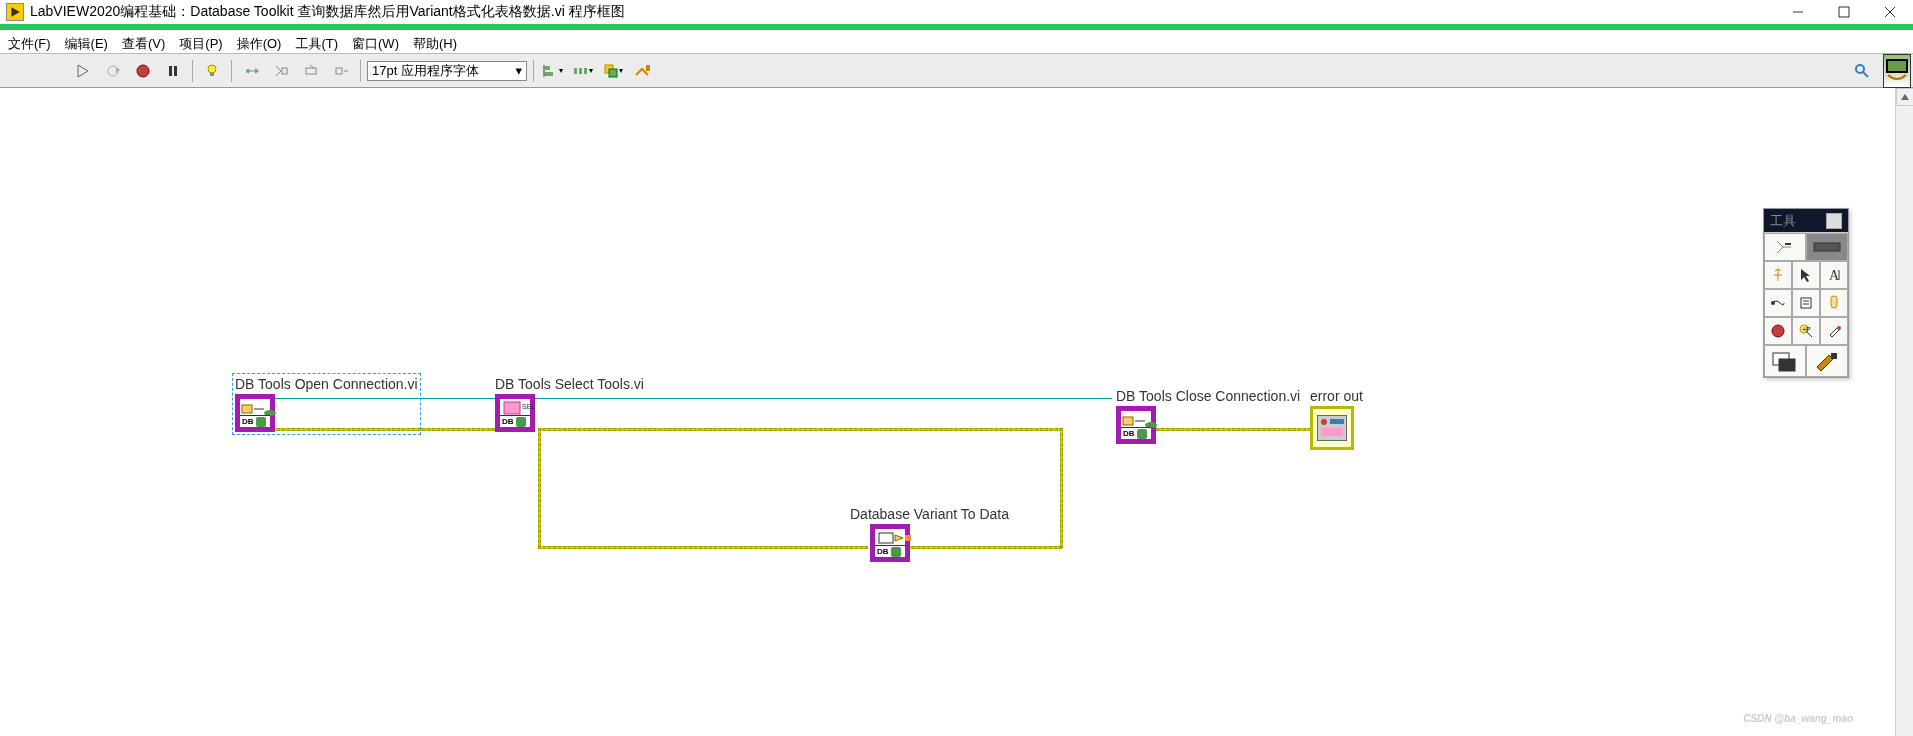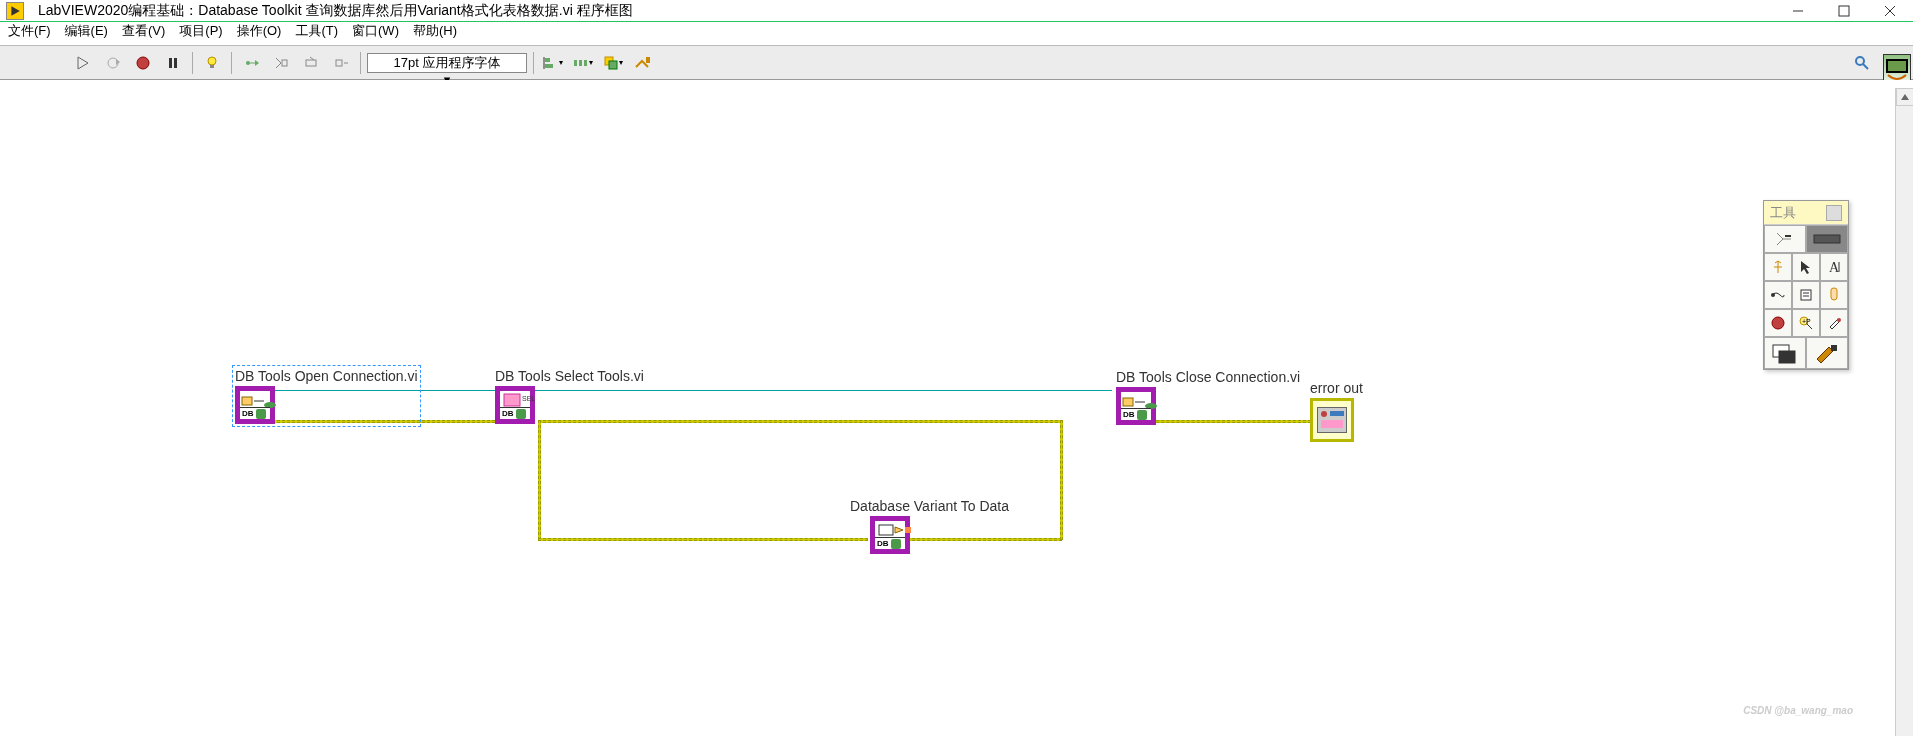--- a/index.html
+++ b/index.html
@@ -1,43 +1,43 @@
 <!DOCTYPE html>
 <html><head>
 <meta charset="utf-8">
 <style>
 * { box-sizing: border-box; margin: 0; padding: 0; }
 body { font-family: "Microsoft YaHei", Arial, sans-serif; font-size: 13px; background: #fff; overflow: hidden; width: 1913px; height: 736px; position: relative; }
-.titlebar { height: 22px; display: flex; align-items: center; border-bottom: 1px solid #22c55e; background: #fff; gap: 8px; }
+.titlebar { height: 30px; display: flex; align-items: center; border-bottom: 6px solid #22c55e; background: #fff; }
 .titlebar-icon { width: 18px; height: 18px; background: #ffcc00; border: 1px solid #888; margin: 0 6px; display: flex; align-items: center; justify-content: center; }
 .titlebar-icon svg { width: 12px; height: 12px; }
 .titlebar-title { flex: 1; font-size: 14px; color: #000; }
 .win-controls { display: flex; }
 .win-btn { width: 46px; height: 30px; display: flex; align-items: center; justify-content: center; color: #333; }
-.menubar { height: 24px; display: flex; align-items: flex-start; padding: 0 8px; gap: 14px; background: #fff; border-bottom: 1px solid #bbb; }
+.menubar { height: 24px; display: flex; align-items: flex-end; padding: 0 8px; gap: 14px; background: #fff; border-bottom: 1px solid #bbb; }
 .menu-item { font-size: 13px; cursor: default; }
 .toolbar-row { height: 34px; display: flex; align-items: center; background: #ececec; border-bottom: 1px solid #999; padding: 0 6px; gap: 4px; position: relative; }
 .tool-btn { width: 26px; height: 26px; display: flex; align-items: center; justify-content: center; border: 1px solid transparent; }
 .tool-sep { width: 1px; height: 22px; background: #aaa; margin: 0 2px; }
-.font-select { height: 20px; border: 1px solid #888; background: #fff; font-size: 13px; padding: 0 4px; width: 160px; display: flex; align-items: center; justify-content: space-between; flex-direction: column; }
+.font-select { height: 20px; border: 1px solid #888; background: #fff; font-size: 13px; padding: 0 4px; width: 160px; display: flex; align-items: center; justify-content: space-between; }
 .right-tools { position: absolute; right: 6px; display: flex; gap: 6px; align-items: center; }
 .canvas-wrap { position: relative; width: 100%; height: calc(100% - 88px); background: #fff; }
 .scrollbar-v { position: absolute; right: 0; top: 88px; width: 18px; bottom: 0; background: #f0f0f0; border-left: 1px solid #ccc; }
 .scroll-arrow { width: 18px; height: 18px; display: flex; align-items: center; justify-content: center; background: #f0f0f0; border: 1px solid #ccc; position: absolute; }
 .node { position: absolute; }
 .node-label { font-size: 14px; color: #333; white-space: nowrap; margin-bottom: 2px; }
 .node-icon { width: 40px; height: 38px; border: 5px solid #a21caf; background: #fff; position: relative; }
 .node-icon .db-band { position: absolute; bottom: 0; left: 0; right: 0; height: 12px; background: #fff; border-top: 1px solid #333; display: flex; align-items: center; justify-content: flex-start; padding-left: 2px; font-size: 8px; font-weight: bold; }
 .db-cyl { width: 10px; height: 10px; background: #4a9a4a; border-radius: 2px; margin-left: 2px; }
 .error-terminal { width: 44px; height: 44px; border: 3px solid #b8b800; background: #ffffcc; display: flex; align-items: center; justify-content: center; }
 .error-inner { width: 30px; height: 26px; background: #ccc; border: 1px solid #666; position: relative; }
 .wire-teal { position: absolute; background: #00a0a0; height: 1px; }
 .wire-yellow { position: absolute; border: 1px dashed #999900; background: #cccc00; height: 3px; }
 .wire-yellow-v { position: absolute; border: 1px dashed #999900; background: #cccc00; width: 3px; }
-.tools-palette { position: absolute; right: 64px; top: 120px; width: 86px; background: #fef9c3; border: 1px solid #999; box-shadow: 2px 2px 4px rgba(0,0,0,0.2); }
+.tools-palette { position: absolute; right: 64px; top: 120px; width: 86px; background: #0f172a; border: 1px solid #999; box-shadow: 2px 2px 4px rgba(0,0,0,0.2); }
 .tools-title { height: 24px; display: flex; align-items: center; padding: 0 6px; color: #888; font-size: 13px; border-bottom: 1px solid #ccc; }
 .tools-title-close { margin-left: auto; width: 16px; height: 16px; background: #ddd; border: 1px solid #aaa; }
 .tools-row { display: flex; }
 .tools-row2 { display: flex; }
 .tool-cell { width: 28px; height: 28px; border: 1px solid #aaa; background: #f8f8f4; display: flex; align-items: center; justify-content: center; margin: 0; }
 .tool-cell.wide { width: 42px; }
 .tool-cell.big { width: 42px; height: 32px; }
 .watermark { position: absolute; right: 60px; bottom: 12px; color: #ccc; font-size: 10px; font-style: italic; font-weight: bold; }
 .side-icon { position: absolute; right: 2px; top: 54px; width: 28px; height: 34px; border: 1px solid #333; background: linear-gradient(#8fc080, #fff); }
 .lightbulb { color: #e6b800; }
@@ -235,21 +235,21 @@
           <rect x="4" y="3" width="16" height="12" fill="#ff99cc" stroke="#cc3399"></rect>
           <text x="22" y="10" font-size="7" fill="#333">SEL</text>
         </svg>
       <div class="db-band">
           <span>DB</span>
           <div class="db-cyl"></div>
         </div>
     </div>
   </div>
 
-  <div class="node" style="left:1095px; top:289px;padding-left:21px;">
+  <div class="node" style="left:1095px; top:300px;padding-left:21px;">
     <div class="node-label">DB Tools Close Connection.vi</div>
     <div class="node-icon">
       <svg width="40" height="26" style="position:absolute;top:0;left:0">
           <rect x="2" y="6" width="10" height="8" fill="#ffcc66" stroke="#886600"></rect>
           <line x1="14" y1="10" x2="24" y2="10" stroke="#333"></line>
           <ellipse cx="30" cy="14" rx="6" ry="3" fill="#4a9a4a"></ellipse>
         </svg>
       <div class="db-band">
           <span>DB</span>
           <div class="db-cyl"></div>

